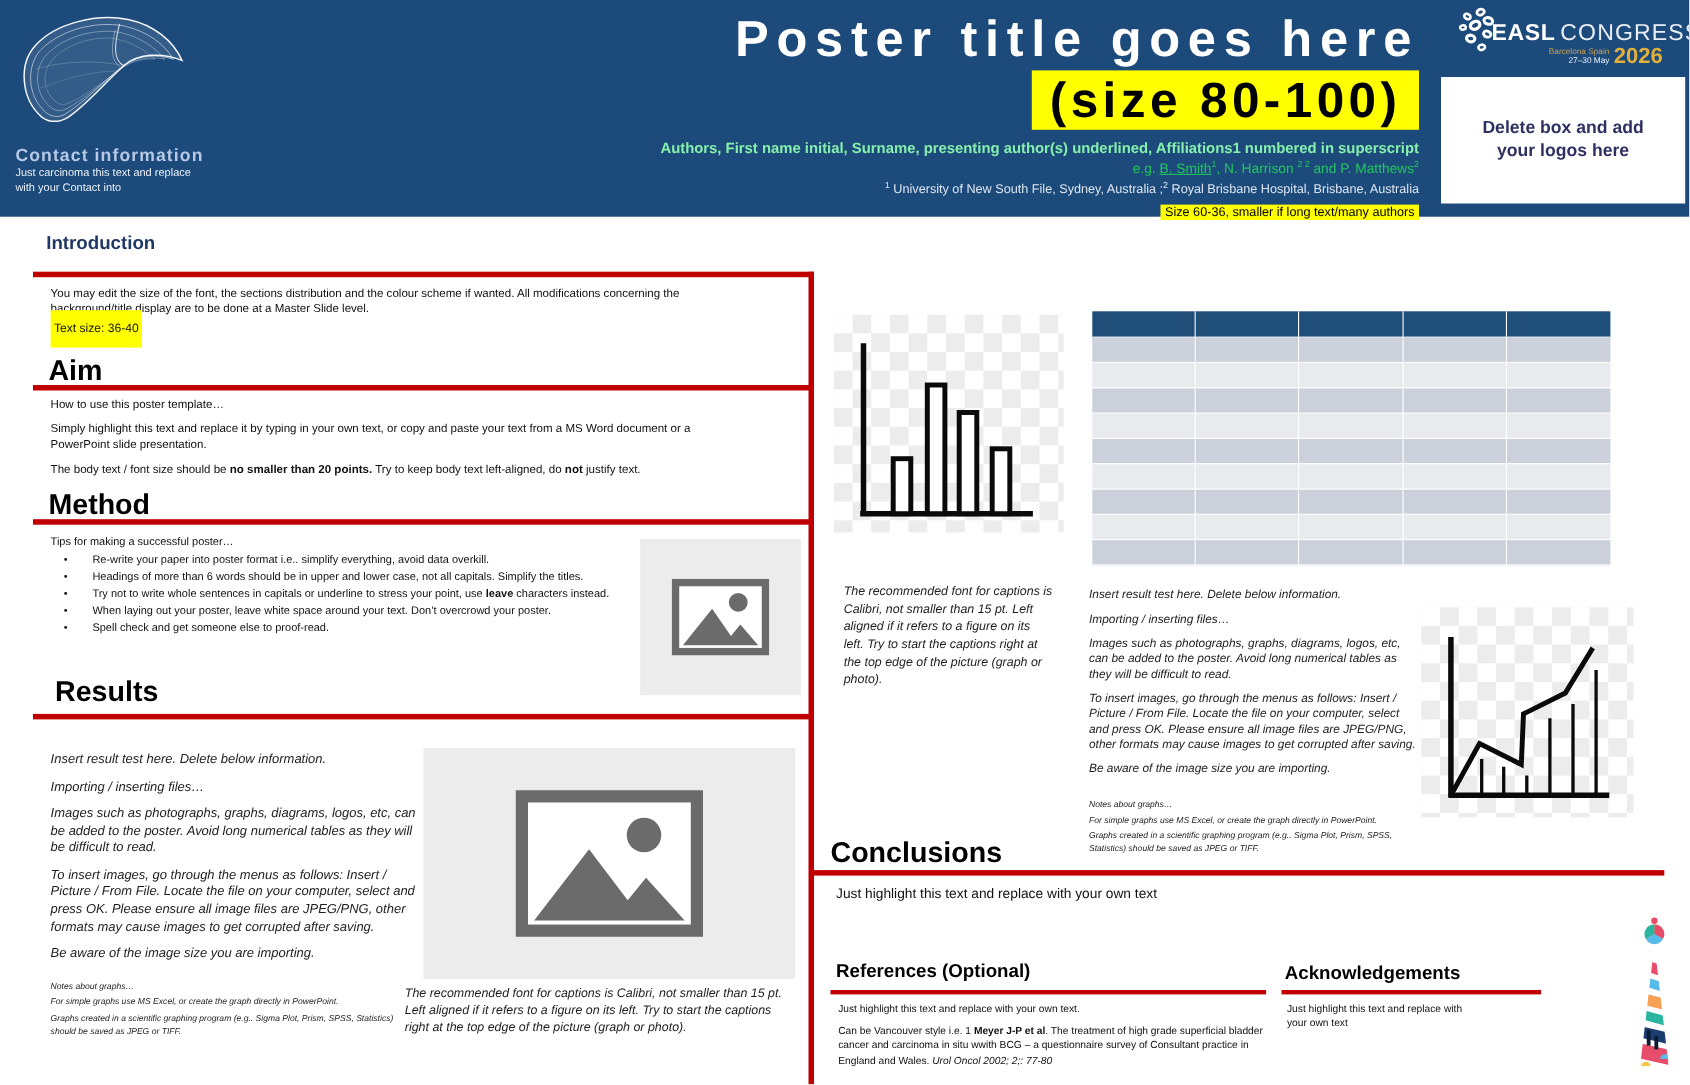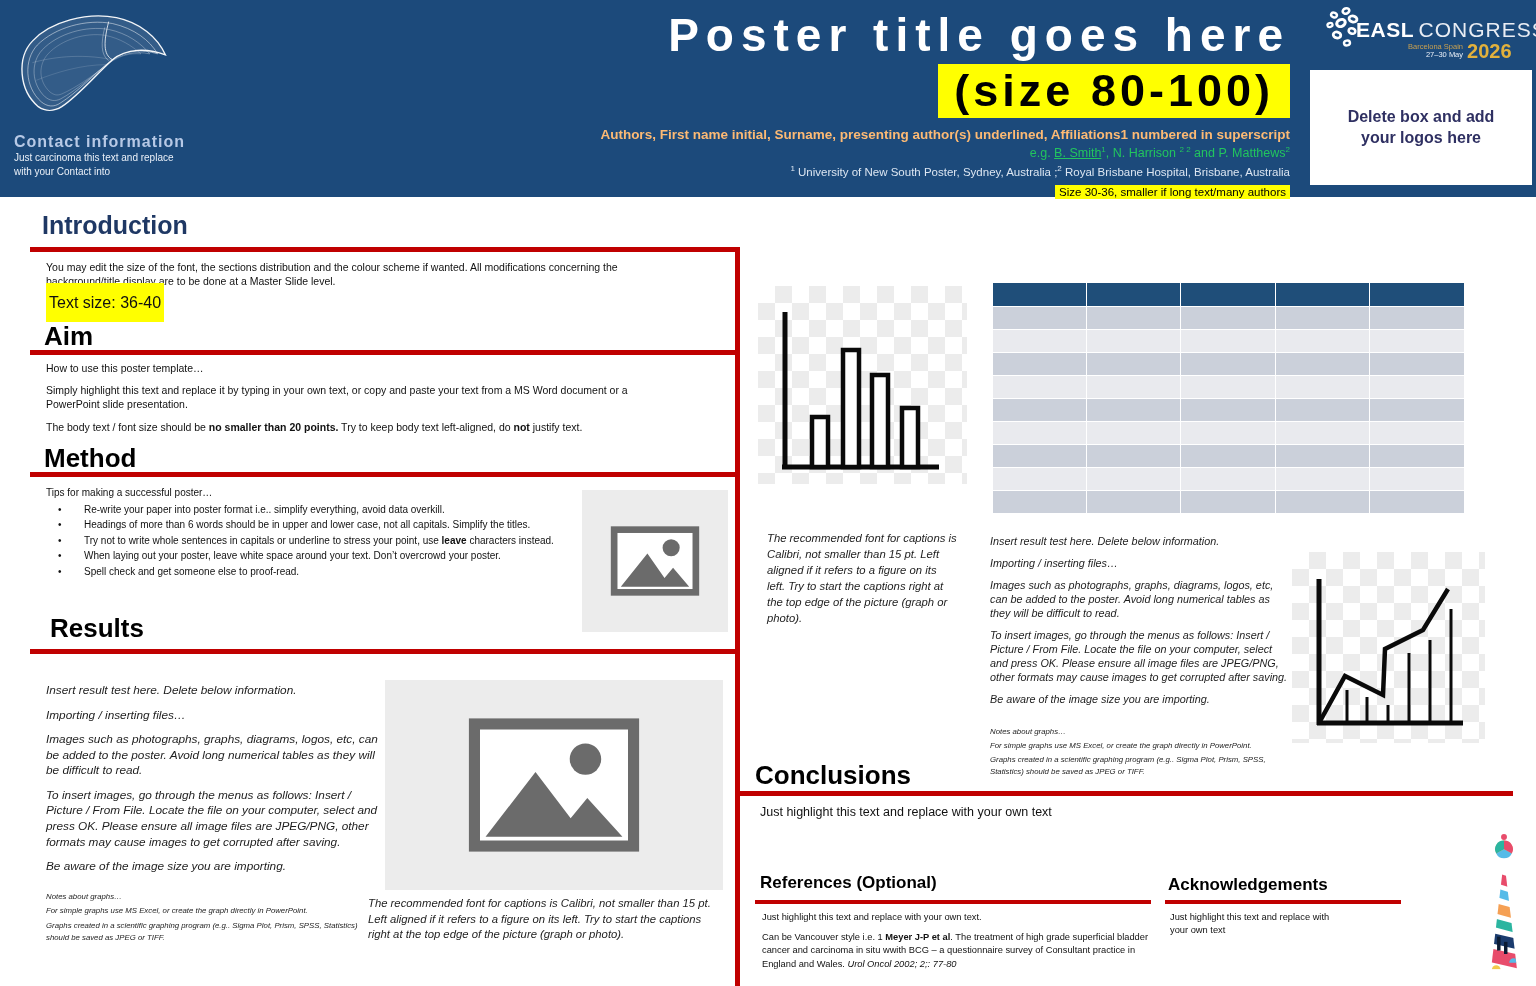--- a/index.html
+++ b/index.html
@@ -10,21 +10,21 @@
   .header{position:absolute;left:0;top:0;width:1536px;height:197px;background:#1C4A7B;}
   .liver{position:absolute;left:10px;top:4px;width:168px;height:132px;}
   .contact{position:absolute;left:14px;top:133px;}
   .contact-title{font-size:16px;font-weight:bold;color:#B7C9E6;letter-spacing:1px;}
   .contact-line{font-size:10px;color:#EAF0F8;line-height:1.35;}
   .title-block{position:absolute;left:180px;top:0;width:1110px;text-align:right;}
   .title1{margin-top:8px;font-size:46px;font-weight:bold;color:#fff;letter-spacing:7px;white-space:nowrap;}
   .title2-wrap{margin-top:2px;}
   .title2{display:inline-block;background:#FFFF00;color:#000;font-size:45px;font-weight:bold;
           letter-spacing:4px;padding:1px 16px;white-space:nowrap;}
-  .authors{margin-top:9px;font-size:13.5px;font-weight:bold;color:#fdba74;}
+  .authors{margin-top:9px;font-size:13.5px;font-weight:bold;color:#86efac;}
   .example{margin-top:3px;font-size:12.5px;color:#22c55e;}
   .example .u{text-decoration:underline;}
   .example sup,.affil sup{font-size:8px;}
   .affil{margin-top:4px;font-size:11.5px;color:#DCE6F2;}
   .size-note{margin-top:4px;}
   .size-note span{background:#FFFF00;color:#000;font-size:11.5px;padding:1px 4px;}
 
   .easl{position:absolute;left:1322px;top:6px;width:200px;height:56px;}
   .easl-cells{position:absolute;left:0;top:0;width:38px;height:44px;}
   .easl-row{position:absolute;left:34px;top:12px;white-space:nowrap;}
@@ -45,33 +45,33 @@
   #rule-aim{left:30px;top:350px;width:710px;height:5px;}
   #rule-method{left:30px;top:472px;width:710px;height:5px;}
   #rule-results{left:30px;top:649px;width:710px;height:5px;}
   #rule-vert{left:735px;top:247px;width:5px;height:739px;}
   #rule-conc{left:737px;top:791px;width:776px;height:5px;}
   #rule-refs{left:755px;top:900px;width:396px;height:4px;}
   #rule-ack{left:1165px;top:900px;width:236px;height:4px;}
 
   
   .sec-h{position:absolute;font-weight:bold;color:#000;white-space:nowrap;}
-  #h-intro{left:42px;top:211px;font-size:25px;color:#1F3864;}
+  #h-intro{left:42px;top:211px;font-size:17px;color:#1F3864;}
   #h-aim{left:44px;top:321px;font-size:26px;}
   #h-method{left:44px;top:443px;font-size:26px;}
   #h-results{left:50px;top:613px;font-size:26px;}
   #h-conc{left:755px;top:760px;font-size:26px;}
   #h-refs{left:760px;top:873px;font-size:17px;}
   #h-ack{left:1168px;top:875px;font-size:17px;}
 
   
   .body-txt{position:absolute;font-size:10.5px;line-height:1.35;color:#111;}
   #intro-body{left:46px;top:260px;width:610px;}
   #intro-highlight{left:46px;top:292px;}
-  #intro-highlight span{background:#FFFF00;font-size:16px;padding:11px 3px;}
+  #intro-highlight span{background:#FFFF00;font-size:11px;padding:11px 3px;}
   #aim-body{left:46px;top:361px;width:625px;}
   #aim-body p{margin:0 0 8px 0;}
   #method-body{left:46px;top:486px;width:520px;font-size:10px;}
   #method-body p{margin:0 0 3px 0;}
   #method-body ul{margin:0;padding:0;list-style:none;}
   #method-body li{position:relative;padding-left:38px;margin-bottom:2px;}
   #method-body li::before{content:"•";position:absolute;left:12px;}
   .ph-img{position:absolute;background:#ECECEC;display:flex;align-items:center;justify-content:center;}
   #method-img{left:582px;top:490px;width:146px;height:142px;}
   #results-img{left:385px;top:680px;width:338px;height:210px;}
@@ -137,22 +137,22 @@
       <div class="contact-title">Contact information</div>
       <div class="contact-line">Just carcinoma this text and replace</div>
       <div class="contact-line">with your Contact into</div>
     </div>
 
     <div class="title-block">
       <div class="title1">Poster title goes here</div>
       <div class="title2-wrap"><span class="title2">(size 80-100)</span></div>
       <div class="authors">Authors, First name initial, Surname, presenting author(s) underlined, Affiliations1 numbered in superscript</div>
       <div class="example"><span>e.g. </span><span class="u">B. Smith</span><sup>1</sup><span>, N. Harrison </span><sup>2 2</sup><span> and P. Matthews</span><sup>2</sup></div>
-      <div class="affil"><sup>1</sup><span> University of New South Poster, Sydney, Australia ;</span><sup>2</sup><span> Royal Brisbane Hospital, Brisbane, Australia</span></div>
-      <div class="size-note"><span>Size 30-36, smaller if long text/many authors</span></div>
+      <div class="affil"><sup>1</sup><span> University of New South File, Sydney, Australia ;</span><sup>2</sup><span> Royal Brisbane Hospital, Brisbane, Australia</span></div>
+      <div class="size-note"><span>Size 60-36, smaller if long text/many authors</span></div>
     </div>
 
     <div class="easl">
       <svg class="easl-cells" viewBox="0 0 38 44">
         <g fill="none" stroke="#FFFFFF">
           <ellipse cx="24" cy="5" rx="3.4" ry="2.6" stroke-width="2.6" transform="rotate(-20 24 5)"></ellipse>
           <ellipse cx="12" cy="9" rx="3" ry="2.3" stroke-width="2.4" transform="rotate(25 12 9)"></ellipse>
           <ellipse cx="31" cy="13" rx="4" ry="3" stroke-width="2.8" transform="rotate(15 31 13)"></ellipse>
           <ellipse cx="8" cy="19" rx="2.6" ry="2" stroke-width="2.2" transform="rotate(-15 8 19)"></ellipse>
           <ellipse cx="19" cy="17" rx="4.4" ry="3.4" stroke-width="3" transform="rotate(-25 19 17)"></ellipse>

